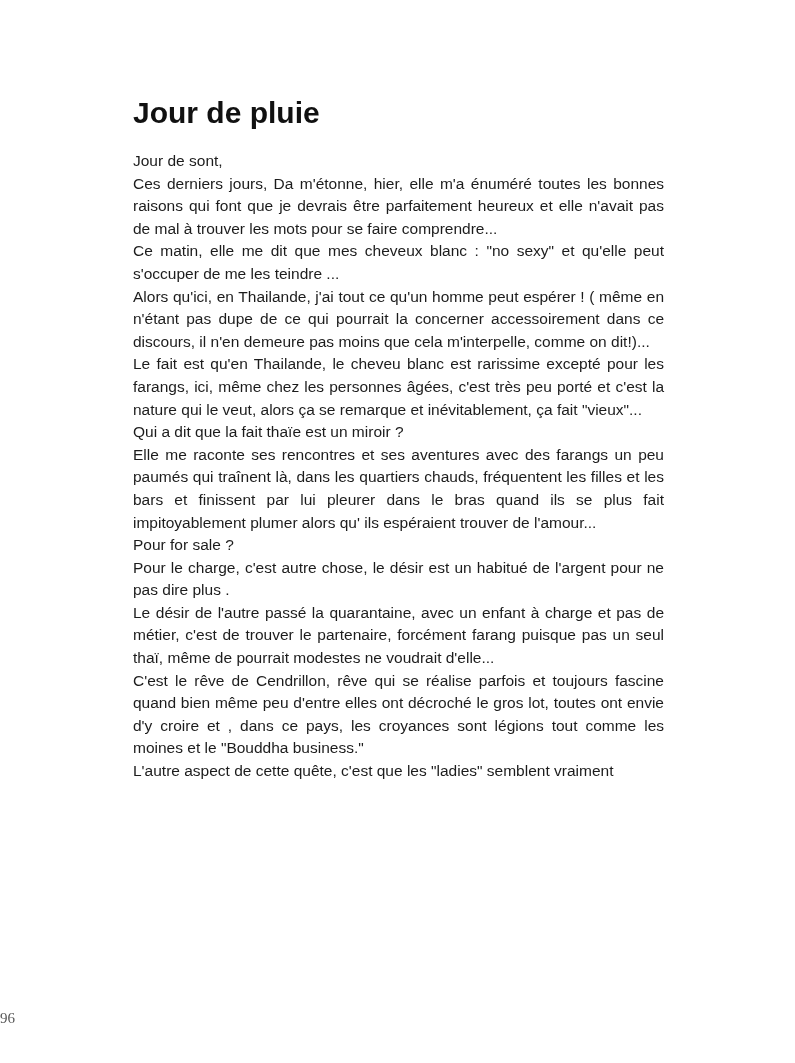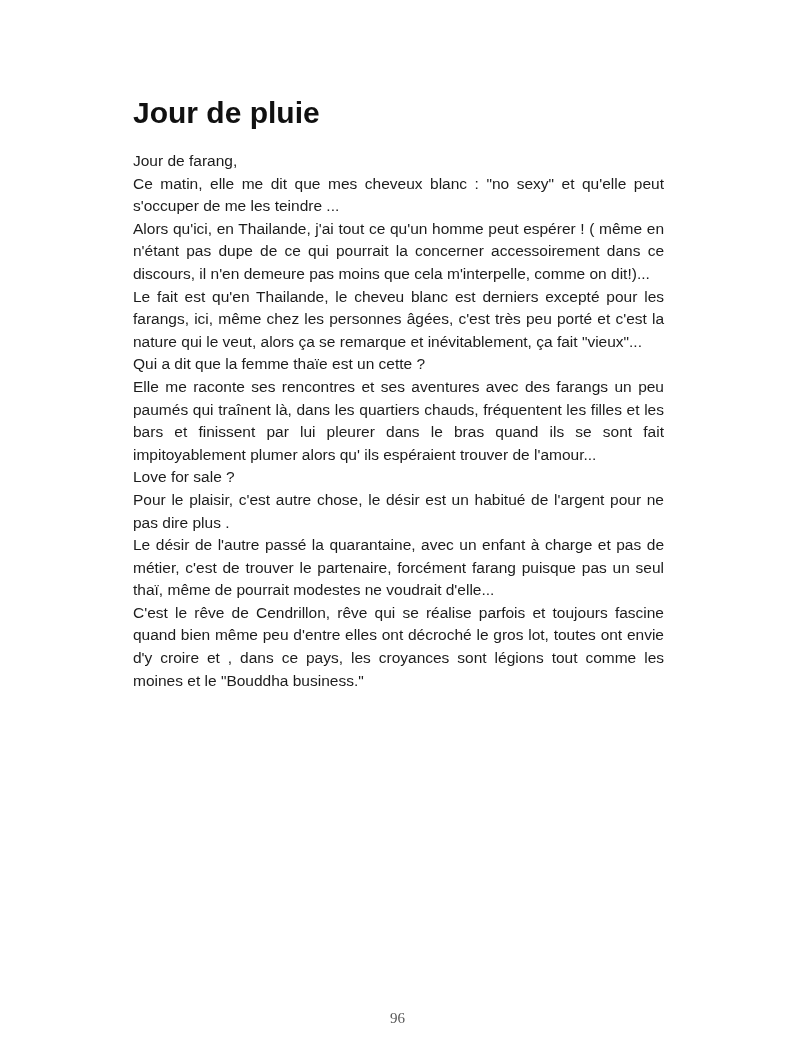--- a/index.html
+++ b/index.html
@@ -37,39 +37,40 @@
     font-size: 15.5px;
     line-height: 22.6px;
     text-align: justify;
     word-spacing: normal;
   }
   .footer {
     position: absolute;
     left: 0;
     top: 1010px;
     width: 795px;
-    text-align: center;
     font-family: "Liberation Serif", serif;
     font-size: 15px;
     color: #595959;
   }
 </style>
 </head>
 <body>
 
 <div class="page">
   <div class="content">
     <h1 class="title">Jour de pluie</h1>
     <div class="body-text">
-      <p>Jour de farang,</p>
+      <p>Jour de sont,</p>
+      <p>Ces derniers jours, Da m'étonne, hier, elle m'a énuméré toutes les bonnes raisons qui font que je devrais être parfaitement heureux et elle n'avait pas de mal à trouver les mots pour se faire comprendre...</p>
       <p>Ce matin, elle me dit que mes cheveux blanc : "no sexy" et qu'elle peut s'occuper de me les teindre ...</p>
       <p>Alors qu'ici, en Thailande, j'ai tout ce qu'un homme peut espérer ! ( même en n'étant pas dupe de ce qui pourrait la concerner accessoirement dans ce discours, il n'en demeure pas moins que cela m'interpelle, comme on dit!)...</p>
-      <p>Le fait est qu'en Thailande, le cheveu blanc est derniers excepté pour les farangs, ici, même chez les personnes âgées, c'est très peu porté et c'est la nature qui le veut, alors ça se remarque et inévitablement, ça fait "vieux"...</p>
-      <p>Qui a dit que la femme thaïe est un cette ?</p>
-      <p>Elle me raconte ses rencontres et ses aventures avec des farangs un peu paumés qui traînent là, dans les quartiers chauds, fréquentent les filles et les bars et finissent par lui pleurer dans le bras quand ils se sont fait impitoyablement plumer alors qu' ils espéraient trouver de l'amour...</p>
-      <p>Love for sale ?</p>
-      <p>Pour le plaisir, c'est autre chose, le désir est un habitué de l'argent pour ne pas dire plus .</p>
+      <p>Le fait est qu'en Thailande, le cheveu blanc est rarissime excepté pour les farangs, ici, même chez les personnes âgées, c'est très peu porté et c'est la nature qui le veut, alors ça se remarque et inévitablement, ça fait "vieux"...</p>
+      <p>Qui a dit que la fait thaïe est un miroir ?</p>
+      <p>Elle me raconte ses rencontres et ses aventures avec des farangs un peu paumés qui traînent là, dans les quartiers chauds, fréquentent les filles et les bars et finissent par lui pleurer dans le bras quand ils se plus fait impitoyablement plumer alors qu' ils espéraient trouver de l'amour...</p>
+      <p>Pour for sale ?</p>
+      <p>Pour le charge, c'est autre chose, le désir est un habitué de l'argent pour ne pas dire plus .</p>
       <p>Le désir de l'autre passé la quarantaine, avec un enfant à charge et pas de métier, c'est de trouver le partenaire, forcément farang puisque pas un seul thaï, même de pourrait modestes ne voudrait d'elle...</p>
       <p>C'est le rêve de Cendrillon, rêve qui se réalise parfois et toujours fascine quand bien même peu d'entre elles ont décroché le gros lot, toutes ont envie d'y croire et , dans ce pays, les croyances sont légions tout comme les moines et le "Bouddha business."</p>
+      <p>L'autre aspect de cette quête, c'est que les "ladies" semblent vraiment</p>
     </div>
   </div>
   <div class="footer">96</div>
 </div>
 
 </body></html>

